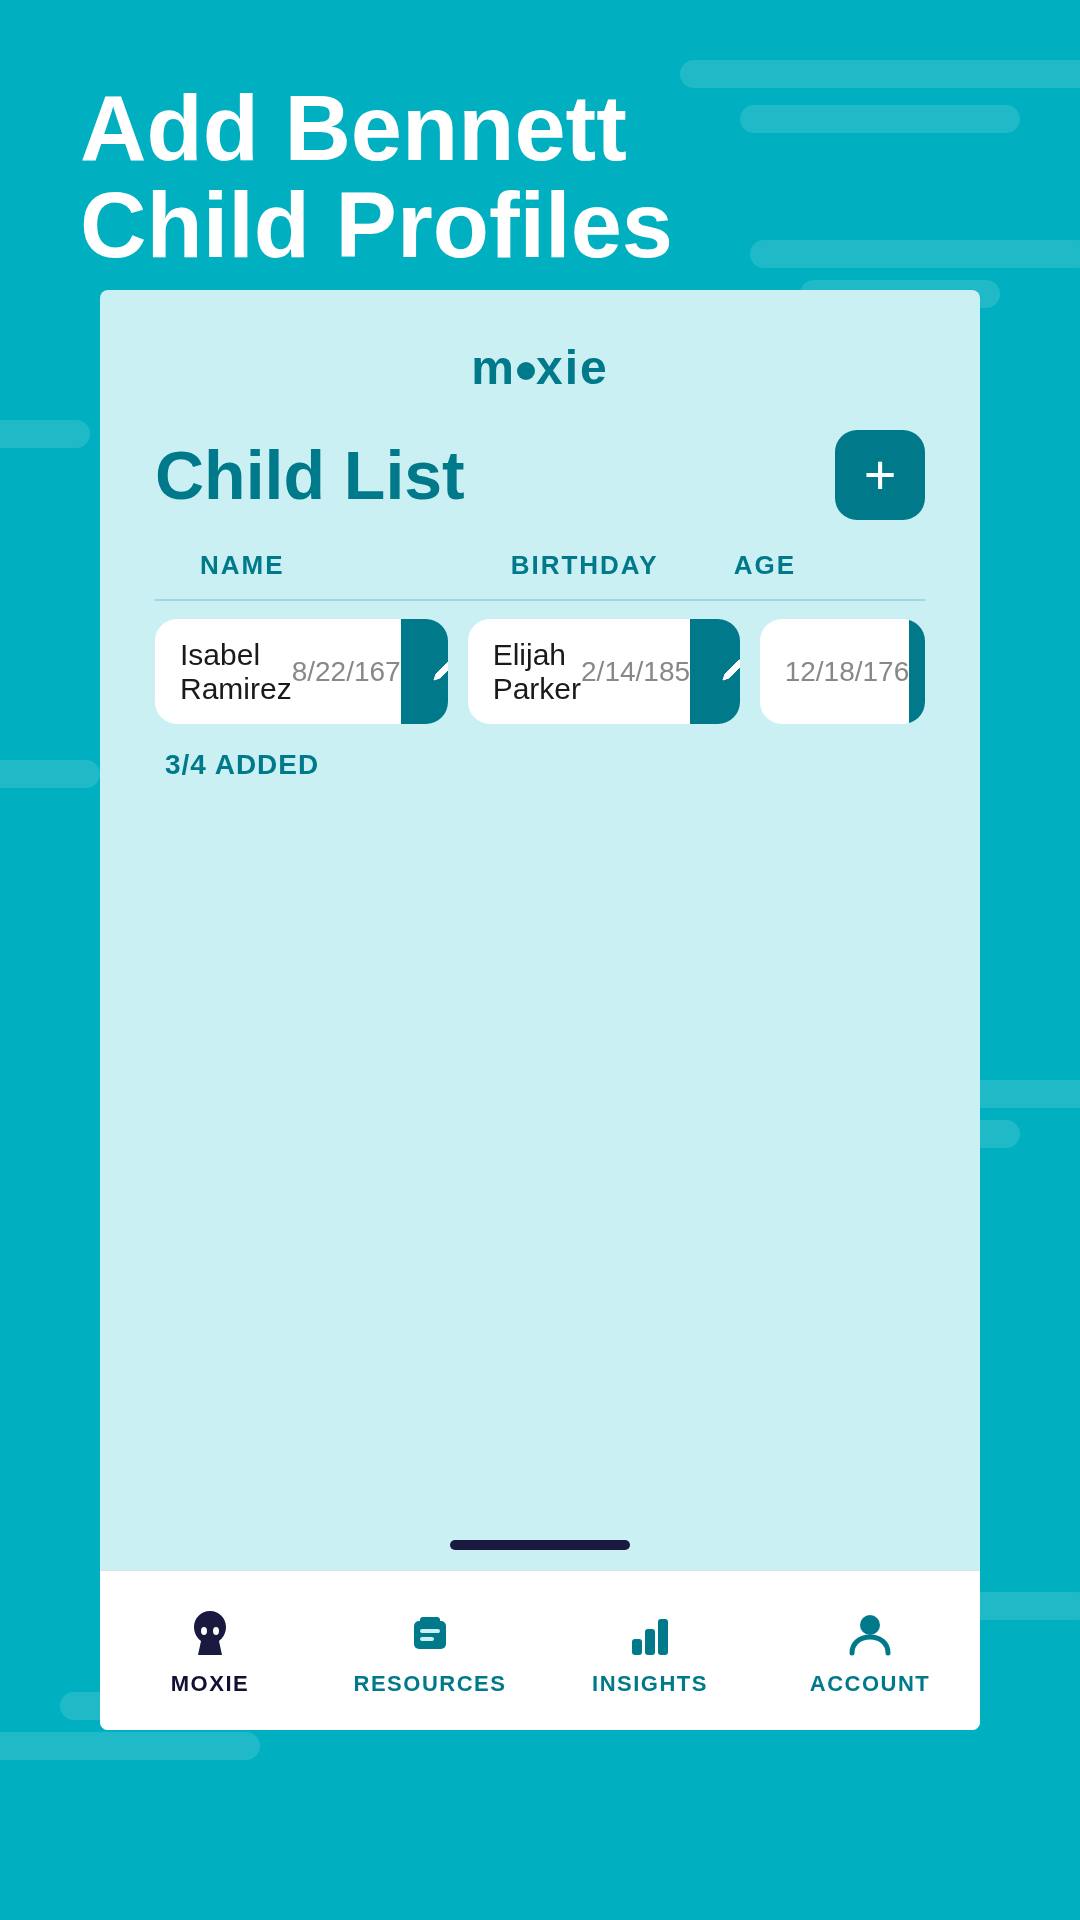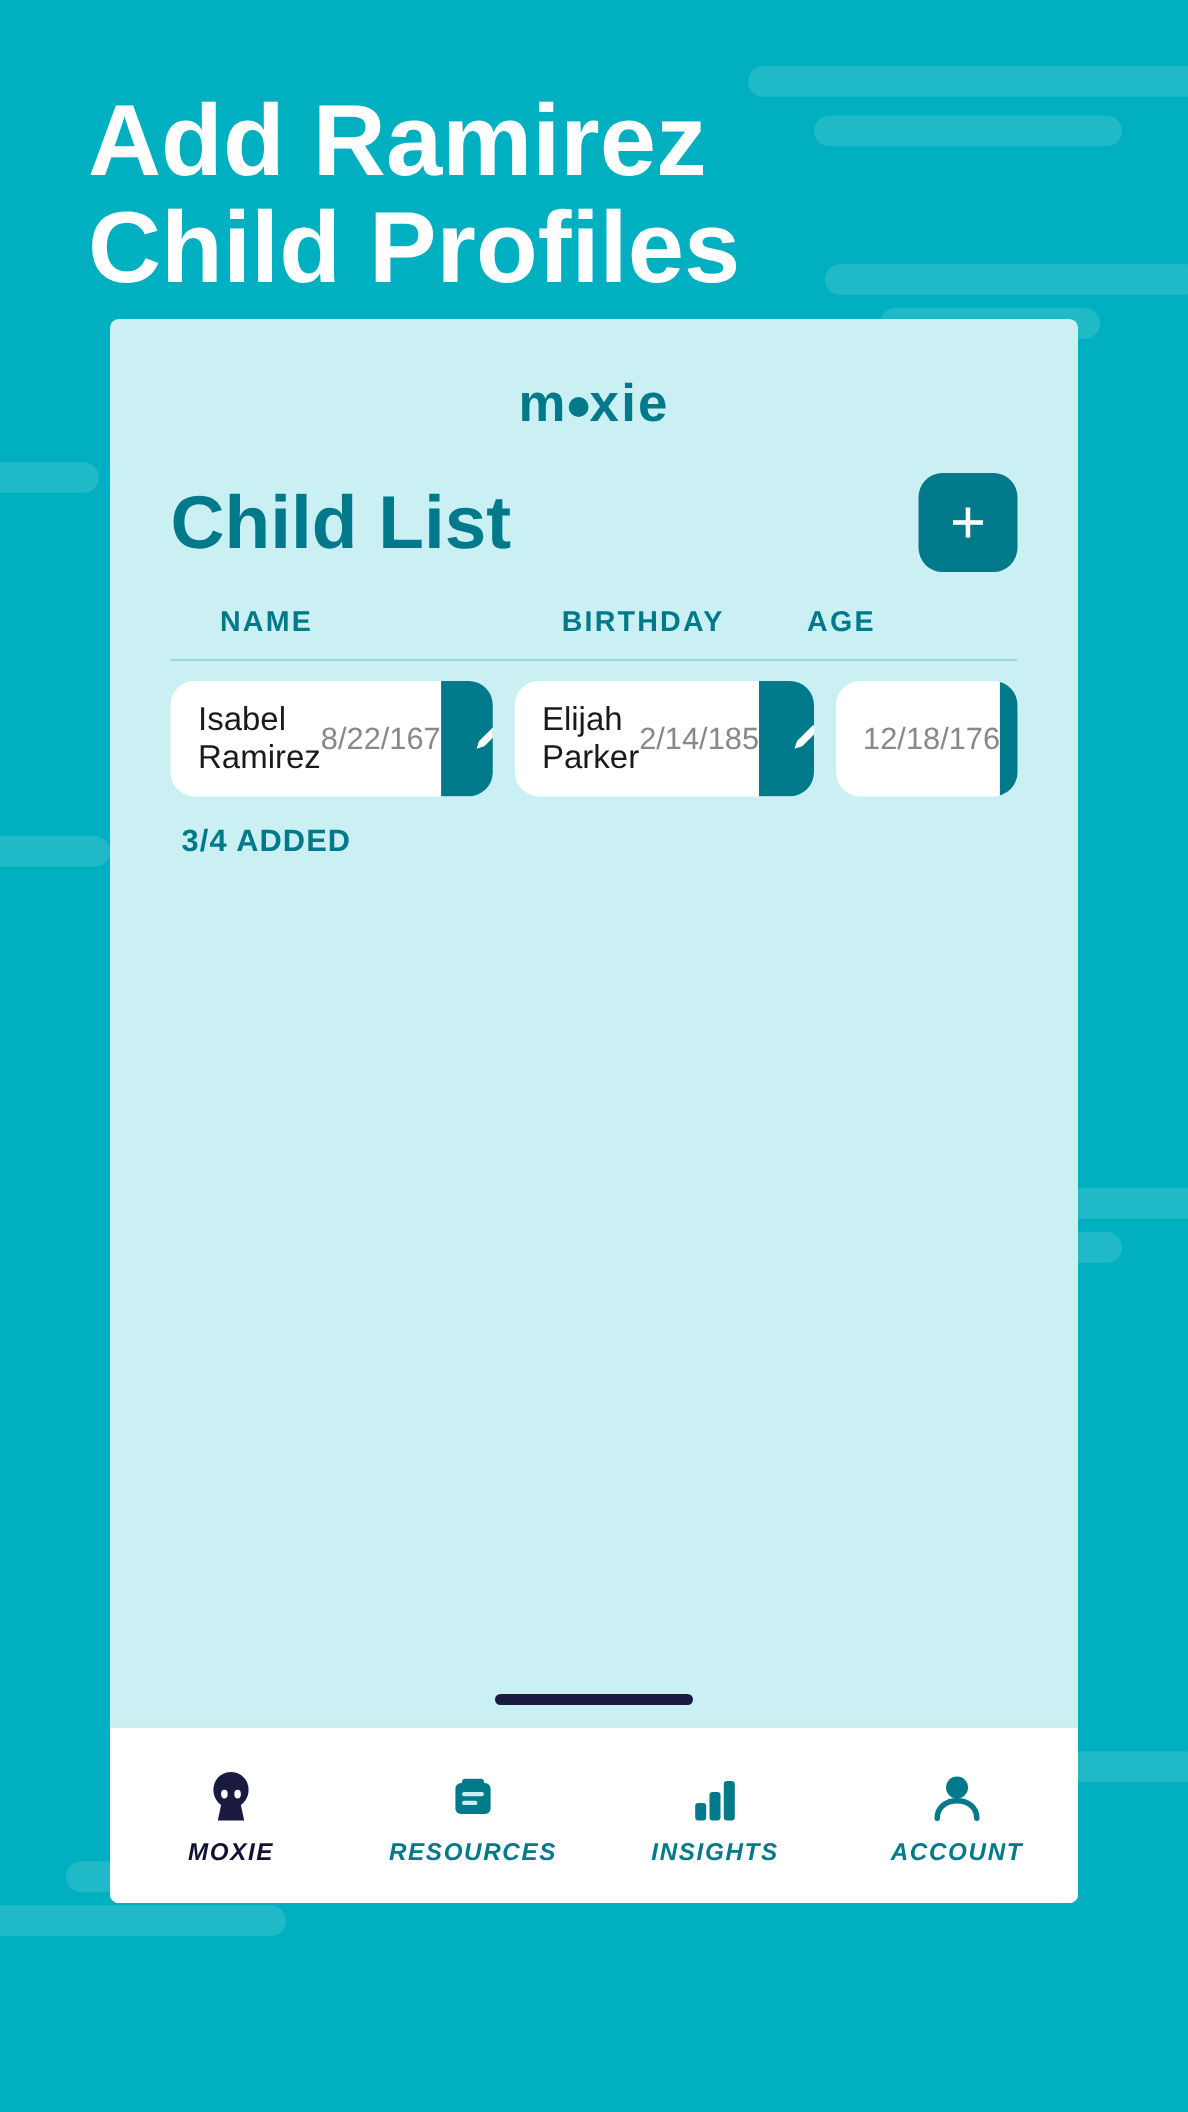--- a/index.html
+++ b/index.html
@@ -264,21 +264,20 @@
       display: flex;
       align-items: center;
       justify-content: center;
     }
 
     .nav-label {
       font-size: 22px;
       font-weight: 700;
       letter-spacing: 1.5px;
       text-transform: uppercase;
-      font-style: italic;
     }
 
     .nav-label-active { color: #111133; }
     .nav-label-teal { color: #007a8a; }
 
     
     svg { display: block; }
 
     
     .phone-scroll-indicator {
@@ -304,21 +303,21 @@
 <div class="bg-stripe stripe-4"></div>
 <div class="bg-stripe stripe-5"></div>
 <div class="bg-stripe stripe-6"></div>
 <div class="bg-stripe stripe-7"></div>
 <div class="bg-stripe stripe-8"></div>
 <div class="bg-stripe stripe-9"></div>
 <div class="bg-stripe stripe-10"></div>
 <div class="bg-stripe stripe-11"></div>
 
 <div class="header-title">
-  <div>Add Ramirez</div>
+  <div>Add Bennett</div>
   <div>Child Profiles</div>
 </div>
 
 <div class="phone-mockup">
   <div class="phone-content">
 
     <div class="moxie-logo">
       <span class="moxie-logo-text">
         m<span class="logo-dot"></span>xie
       </span>

